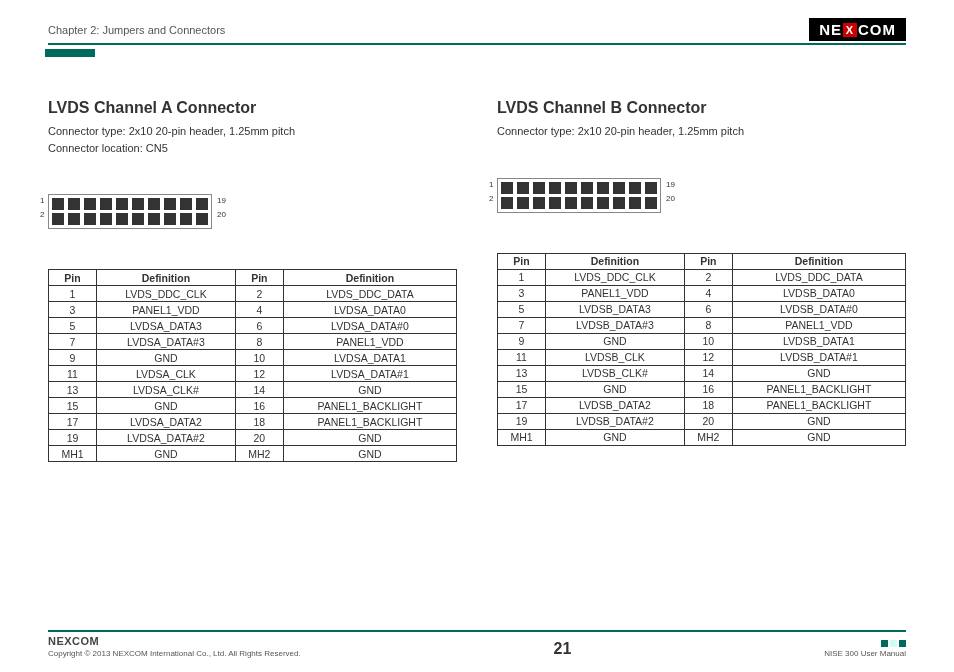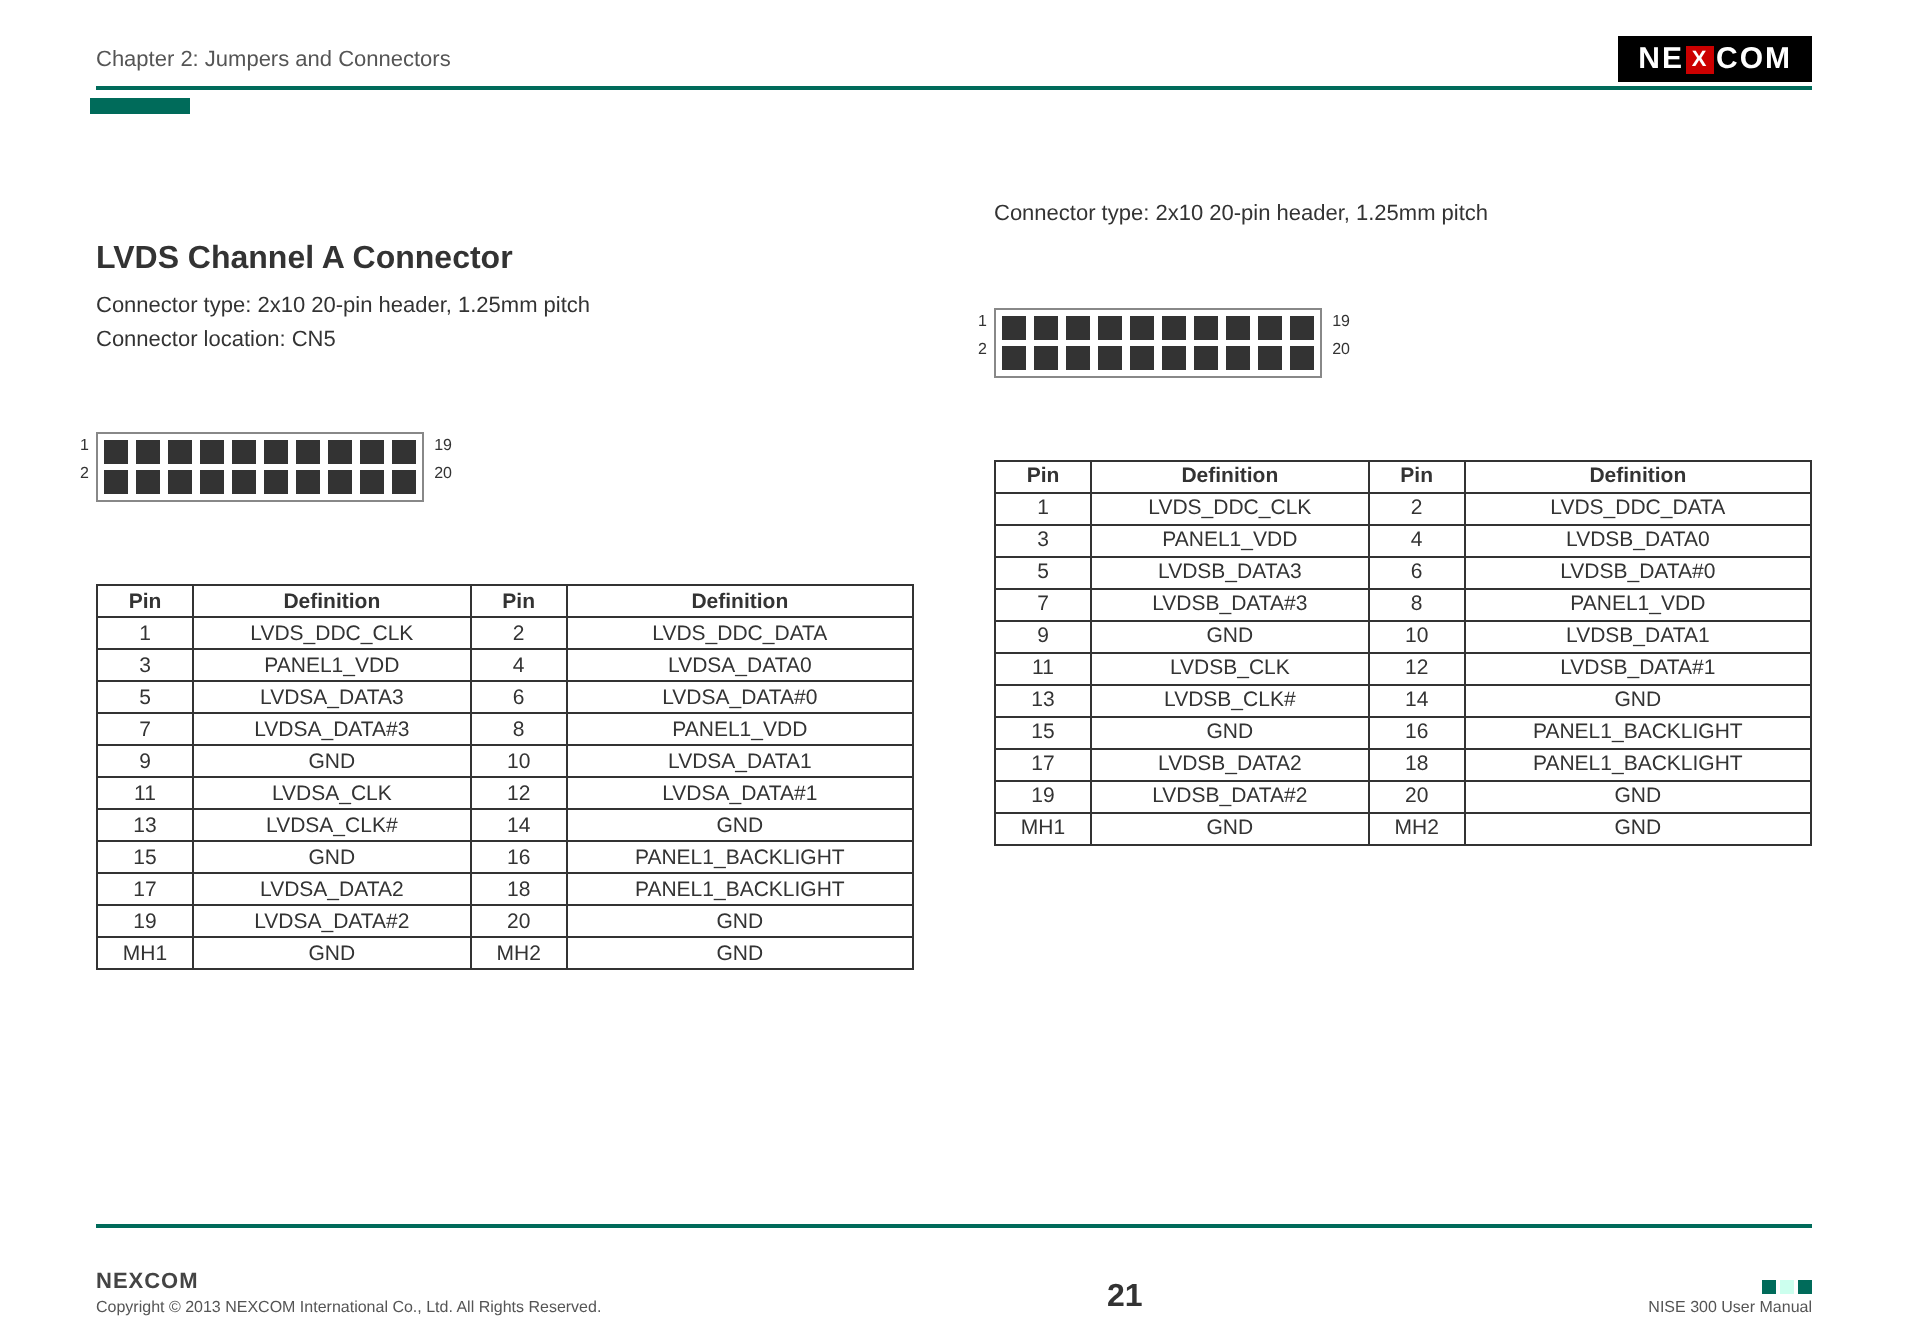--- a/index.html
+++ b/index.html
@@ -57,21 +57,20 @@
       margin-top: 42px;
     }
     .column {
       flex: 1;
     }
     .section-title {
       font-size: 16px;
       font-weight: bold;
       color: #333;
       margin-bottom: 6px;
-      margin-top: 22px;
     }
     .conn-type, .conn-loc {
       font-size: 11px;
       color: #333;
       line-height: 1.5;
     }
     .connector-diagram {
       margin: 38px 0 20px 0;
     }
     .diagram-wrap {
@@ -114,21 +113,21 @@
       text-align: center;
       font-weight: normal;
     }
     th { font-weight: bold; }
     .col-pin { width: 48px; }
     .footer {
       position: absolute;
       bottom: 14px;
       left: 48px; right: 48px;
       border-top: 2px solid #006b5a;
-      padding-top: 21px;
+      padding-top: 3px;
     }
     .footer-row {
       display: flex;
       justify-content: space-between;
       align-items: flex-end;
       font-size: 8px;
       color: #555;
     }
     .footer-logo {
       font-weight: bold;
@@ -283,20 +282,21 @@
             <td class="col-pin">MH1</td>
             <td>GND</td>
             <td class="col-pin">MH2</td>
             <td>GND</td>
           </tr>
         </tbody>
     </table>
   </div>
 
   <div class="column">
+    <div class="section-title">LVDS Channel B Connector</div>
     <div class="conn-type">Connector type: 2x10 20-pin header, 1.25mm pitch</div>
 
     <div class="connector-diagram">
       <div class="diagram-wrap">
         <span class="pin-label lbl-1">1</span>
         <span class="pin-label lbl-2">2</span>
         <span class="pin-label lbl-19">19</span>
         <span class="pin-label lbl-20">20</span>
         <div class="diagram-body">
           <div class="pin-row">

